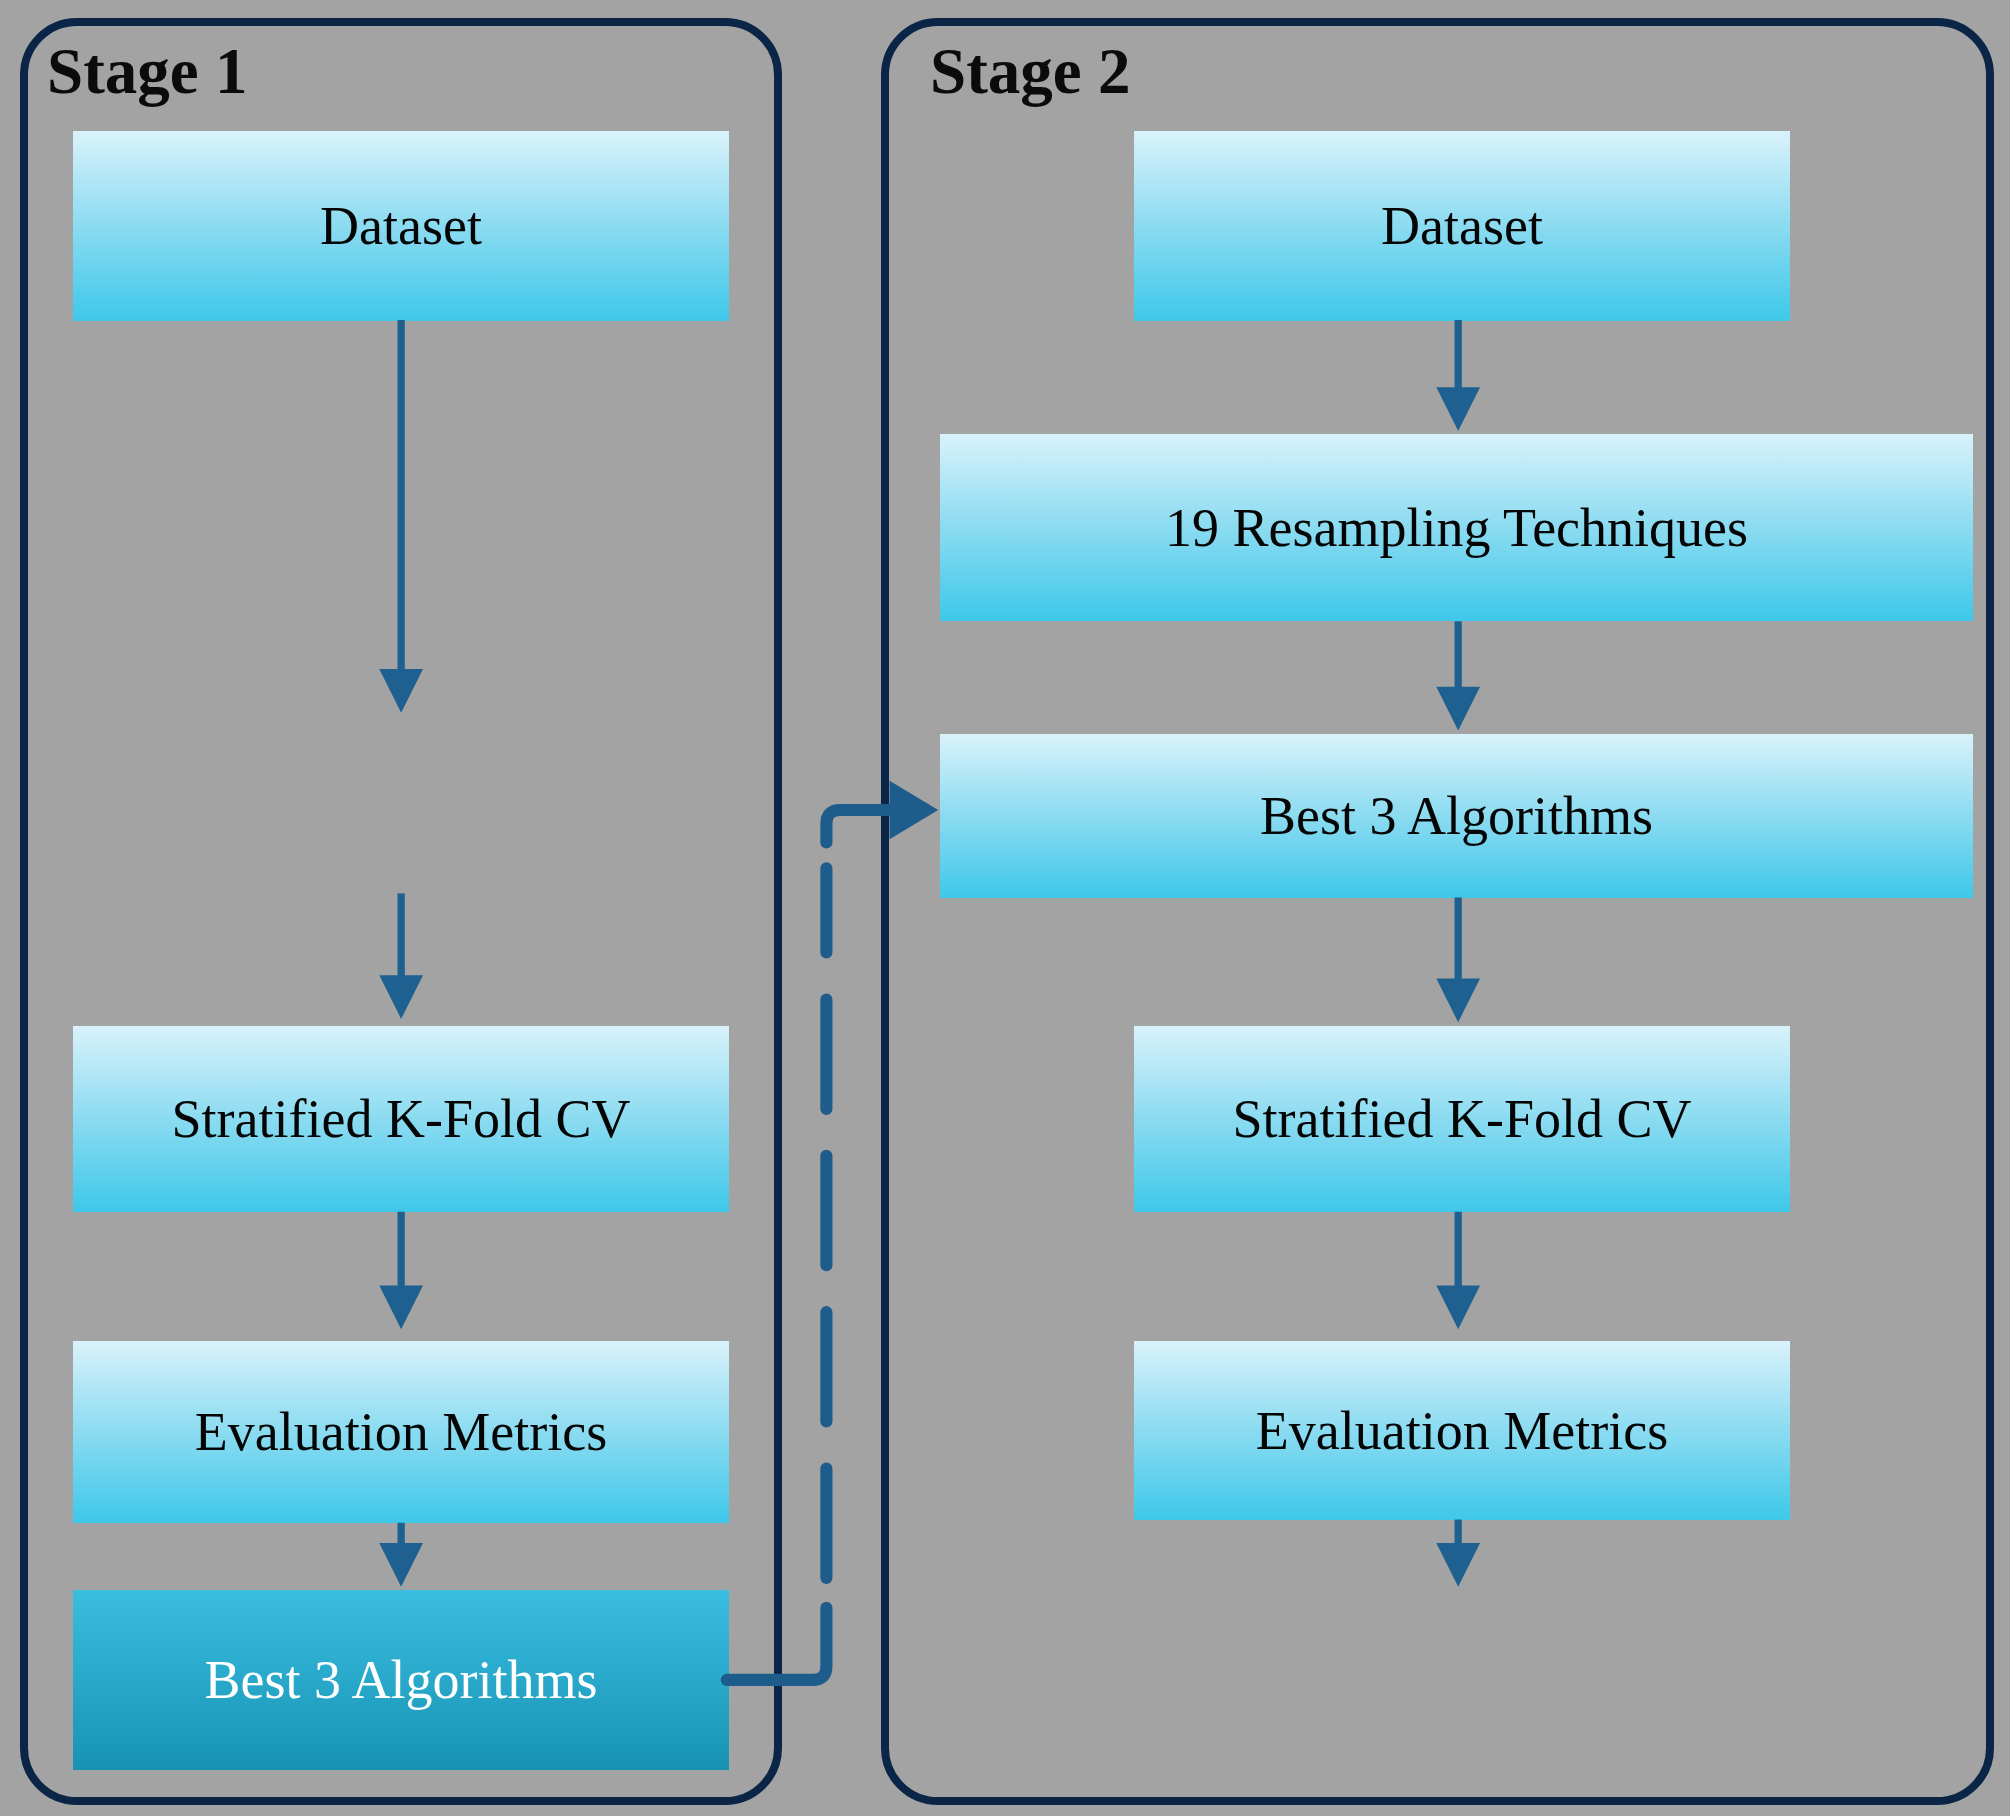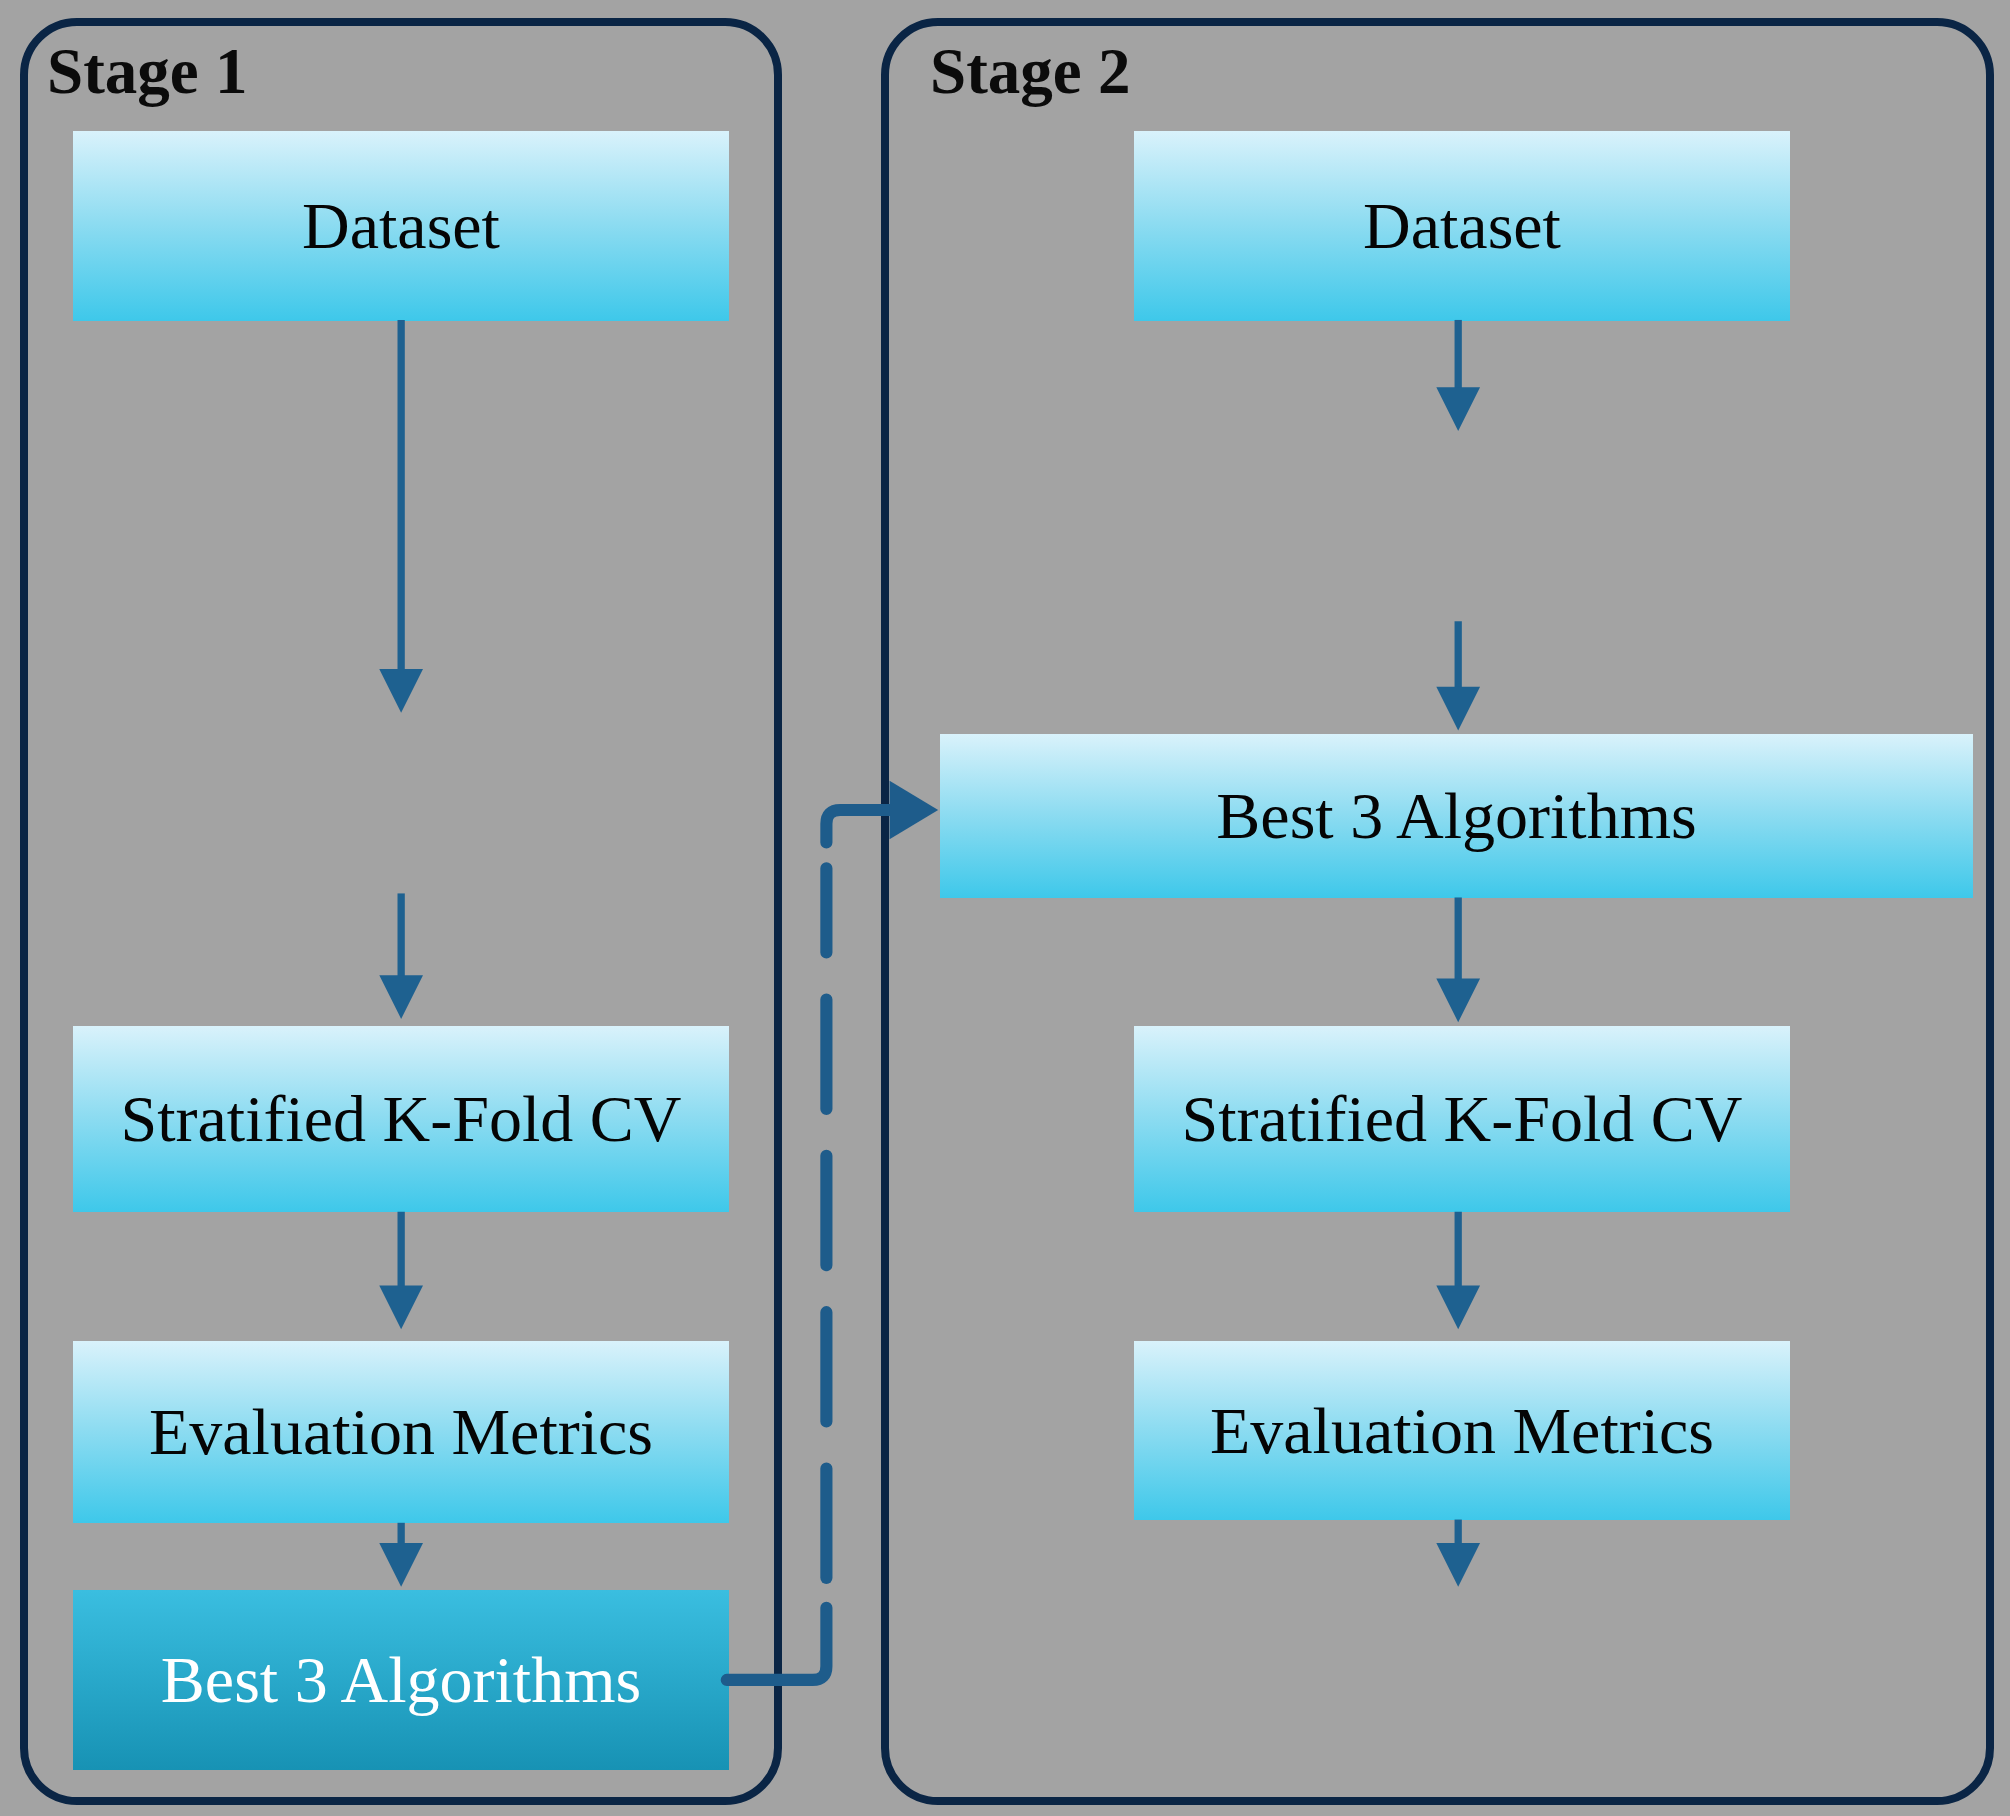--- a/index.html
+++ b/index.html
@@ -28,21 +28,21 @@
     line-height: 1;
   }
   .stage-label-1 { left: 47px;  top: 39px; }
   .stage-label-2 { left: 930px; top: 39px; font-family: Liberation Serif, serif; }
   .fbox {
     position: absolute;
     display: flex;
     align-items: center;
     justify-content: center;
     text-align: center;
-    font-size: 66px;
+    font-size: 54px;
     color: #050505;
     background: linear-gradient(180deg, #d9f2fb 0%, #8edcf1 48%, #3ec8ea 100%);
     z-index: 2;
   }
   .fbox.final {
     background: linear-gradient(180deg, #3abee0 0%, #1792b4 100%);
     color: #ffffff;
   }
   
   .s1-b1 { left: 73px;  top: 131px;  width: 656px;  height: 190px; }
@@ -76,20 +76,21 @@
 
   <div class="stage-label stage-label-1">Stage 1</div>
   <div class="stage-label stage-label-2">Stage 2</div>
 
   <div class="fbox s1-b1">Dataset</div>
   <div class="fbox s1-b3">Stratified K-Fold CV</div>
   <div class="fbox s1-b4">Evaluation Metrics</div>
   <div class="fbox final s1-b5">Best 3 Algorithms</div>
 
   <div class="fbox s2-b1">Dataset</div>
+  <div class="fbox s2-b2">19 Resampling Techniques</div>
   <div class="fbox s2-b3">Best 3 Algorithms</div>
   <div class="fbox s2-b4">Stratified K-Fold CV</div>
   <div class="fbox s2-b5">Evaluation Metrics</div>
 
   <svg class="overlay" viewBox="0 0 2481 2242" xmlns="http://www.w3.org/2000/svg">
 
     <g stroke="#1e6190" fill="#1e6190">
       <line x1="495" y1="395" x2="495" y2="828" stroke-width="9"></line>
       <polygon points="468,826 522,826 495,880" stroke="none"></polygon>
     </g>

